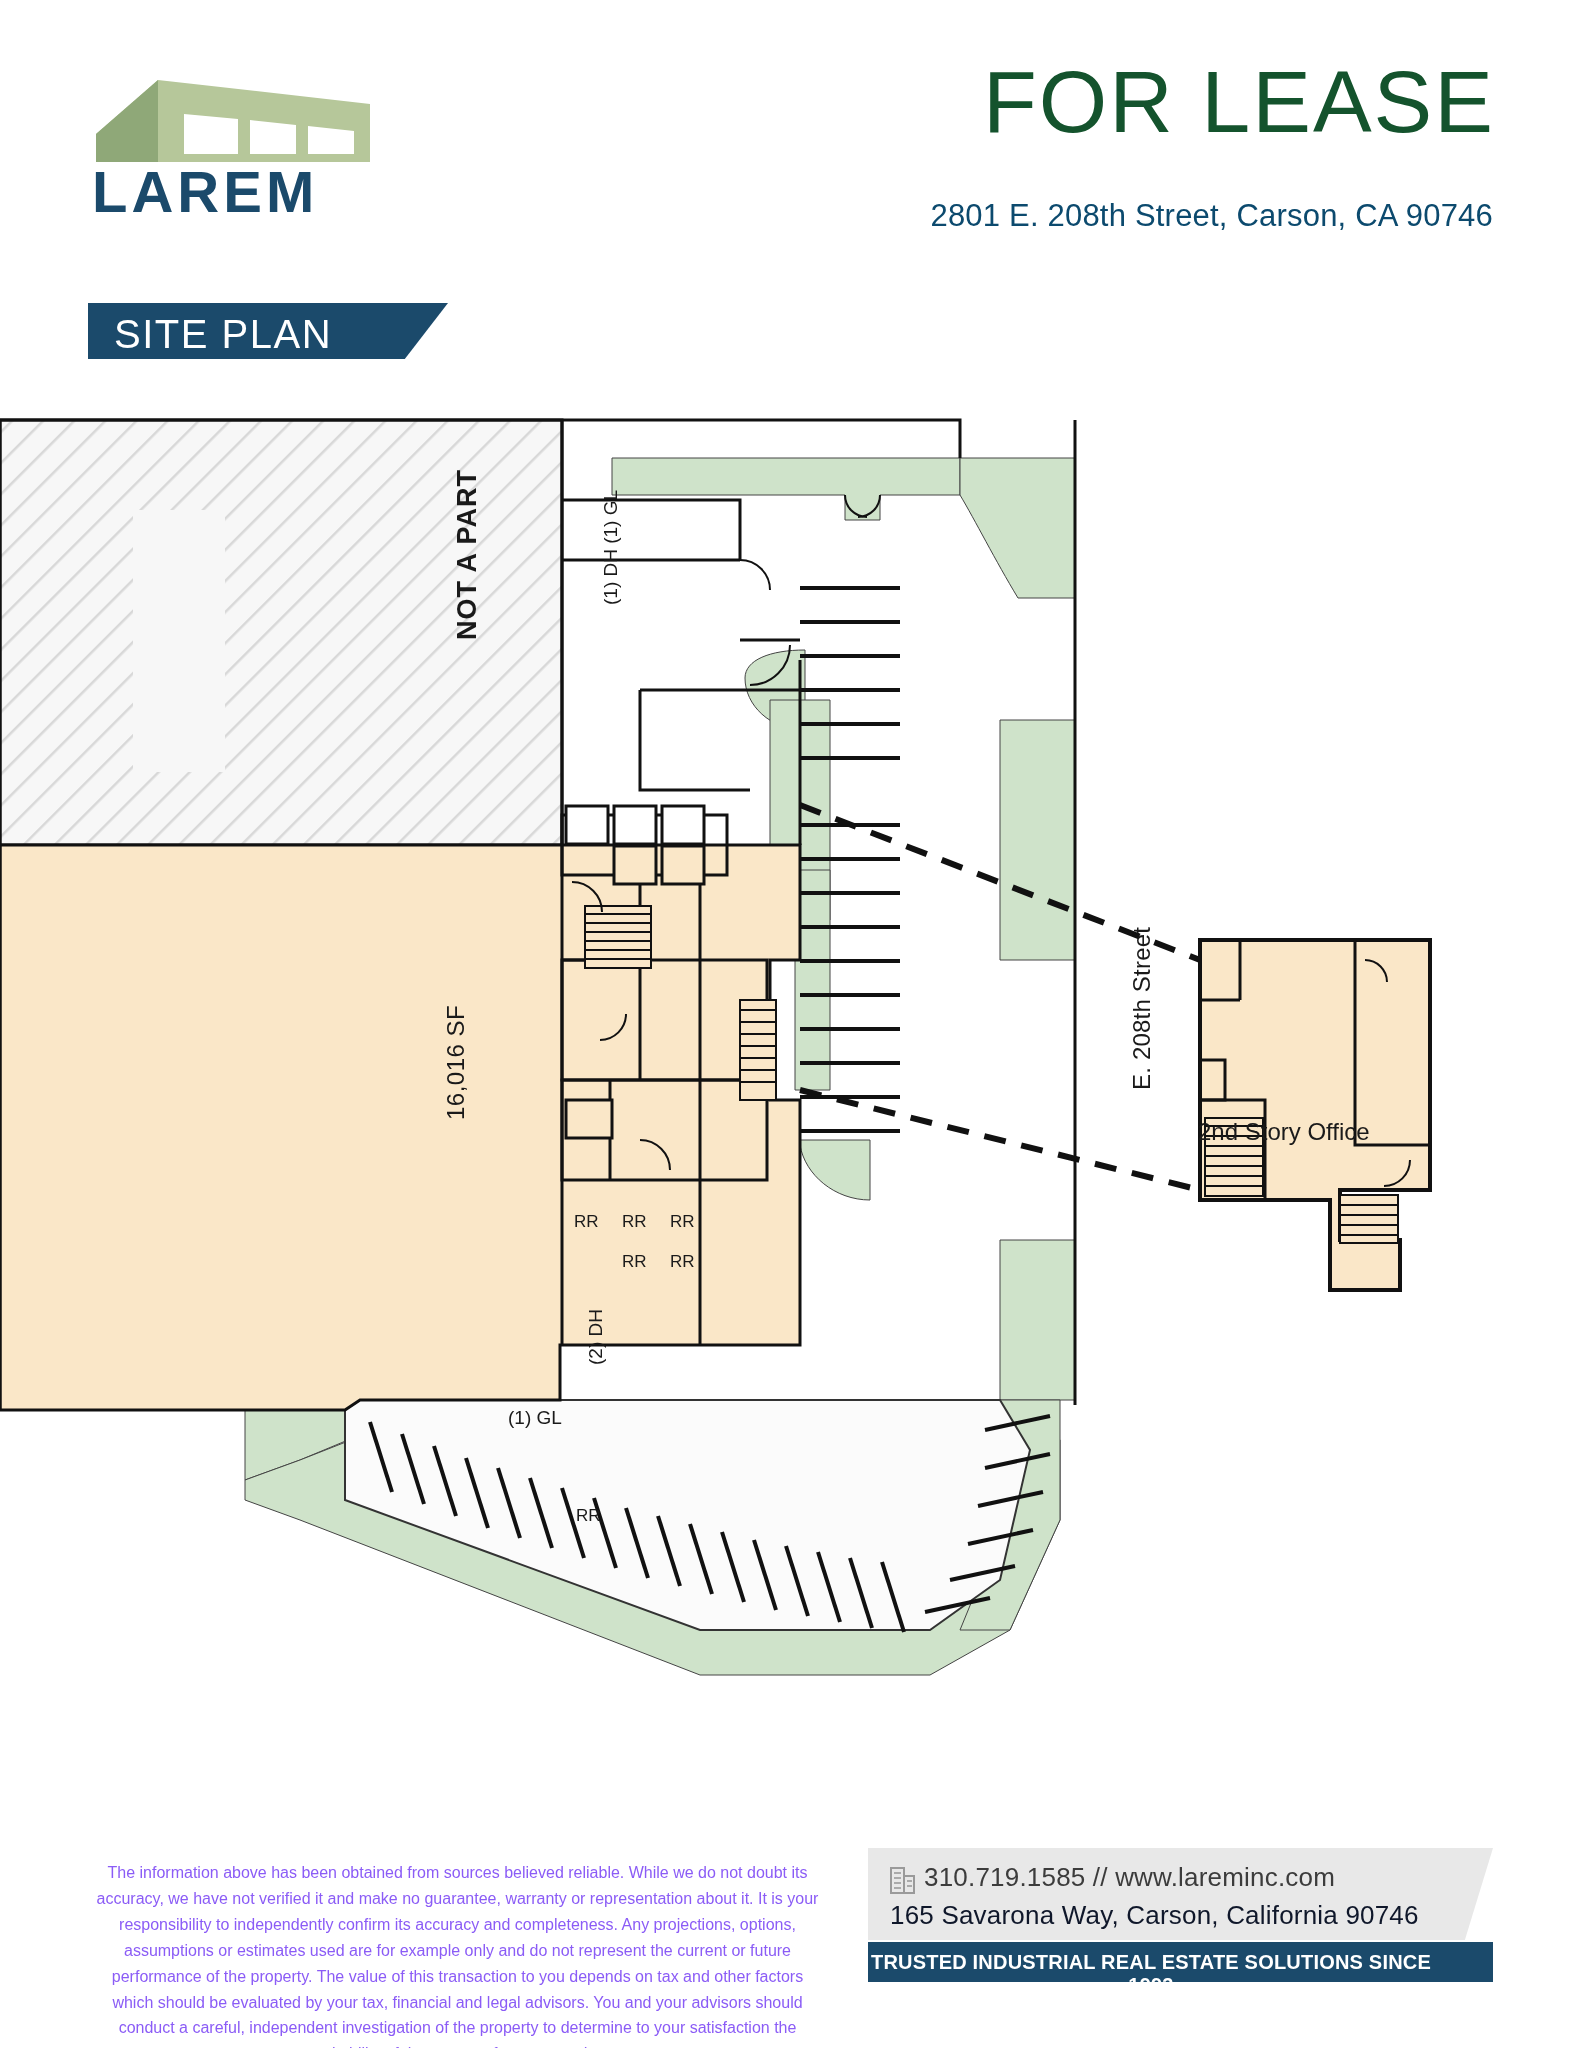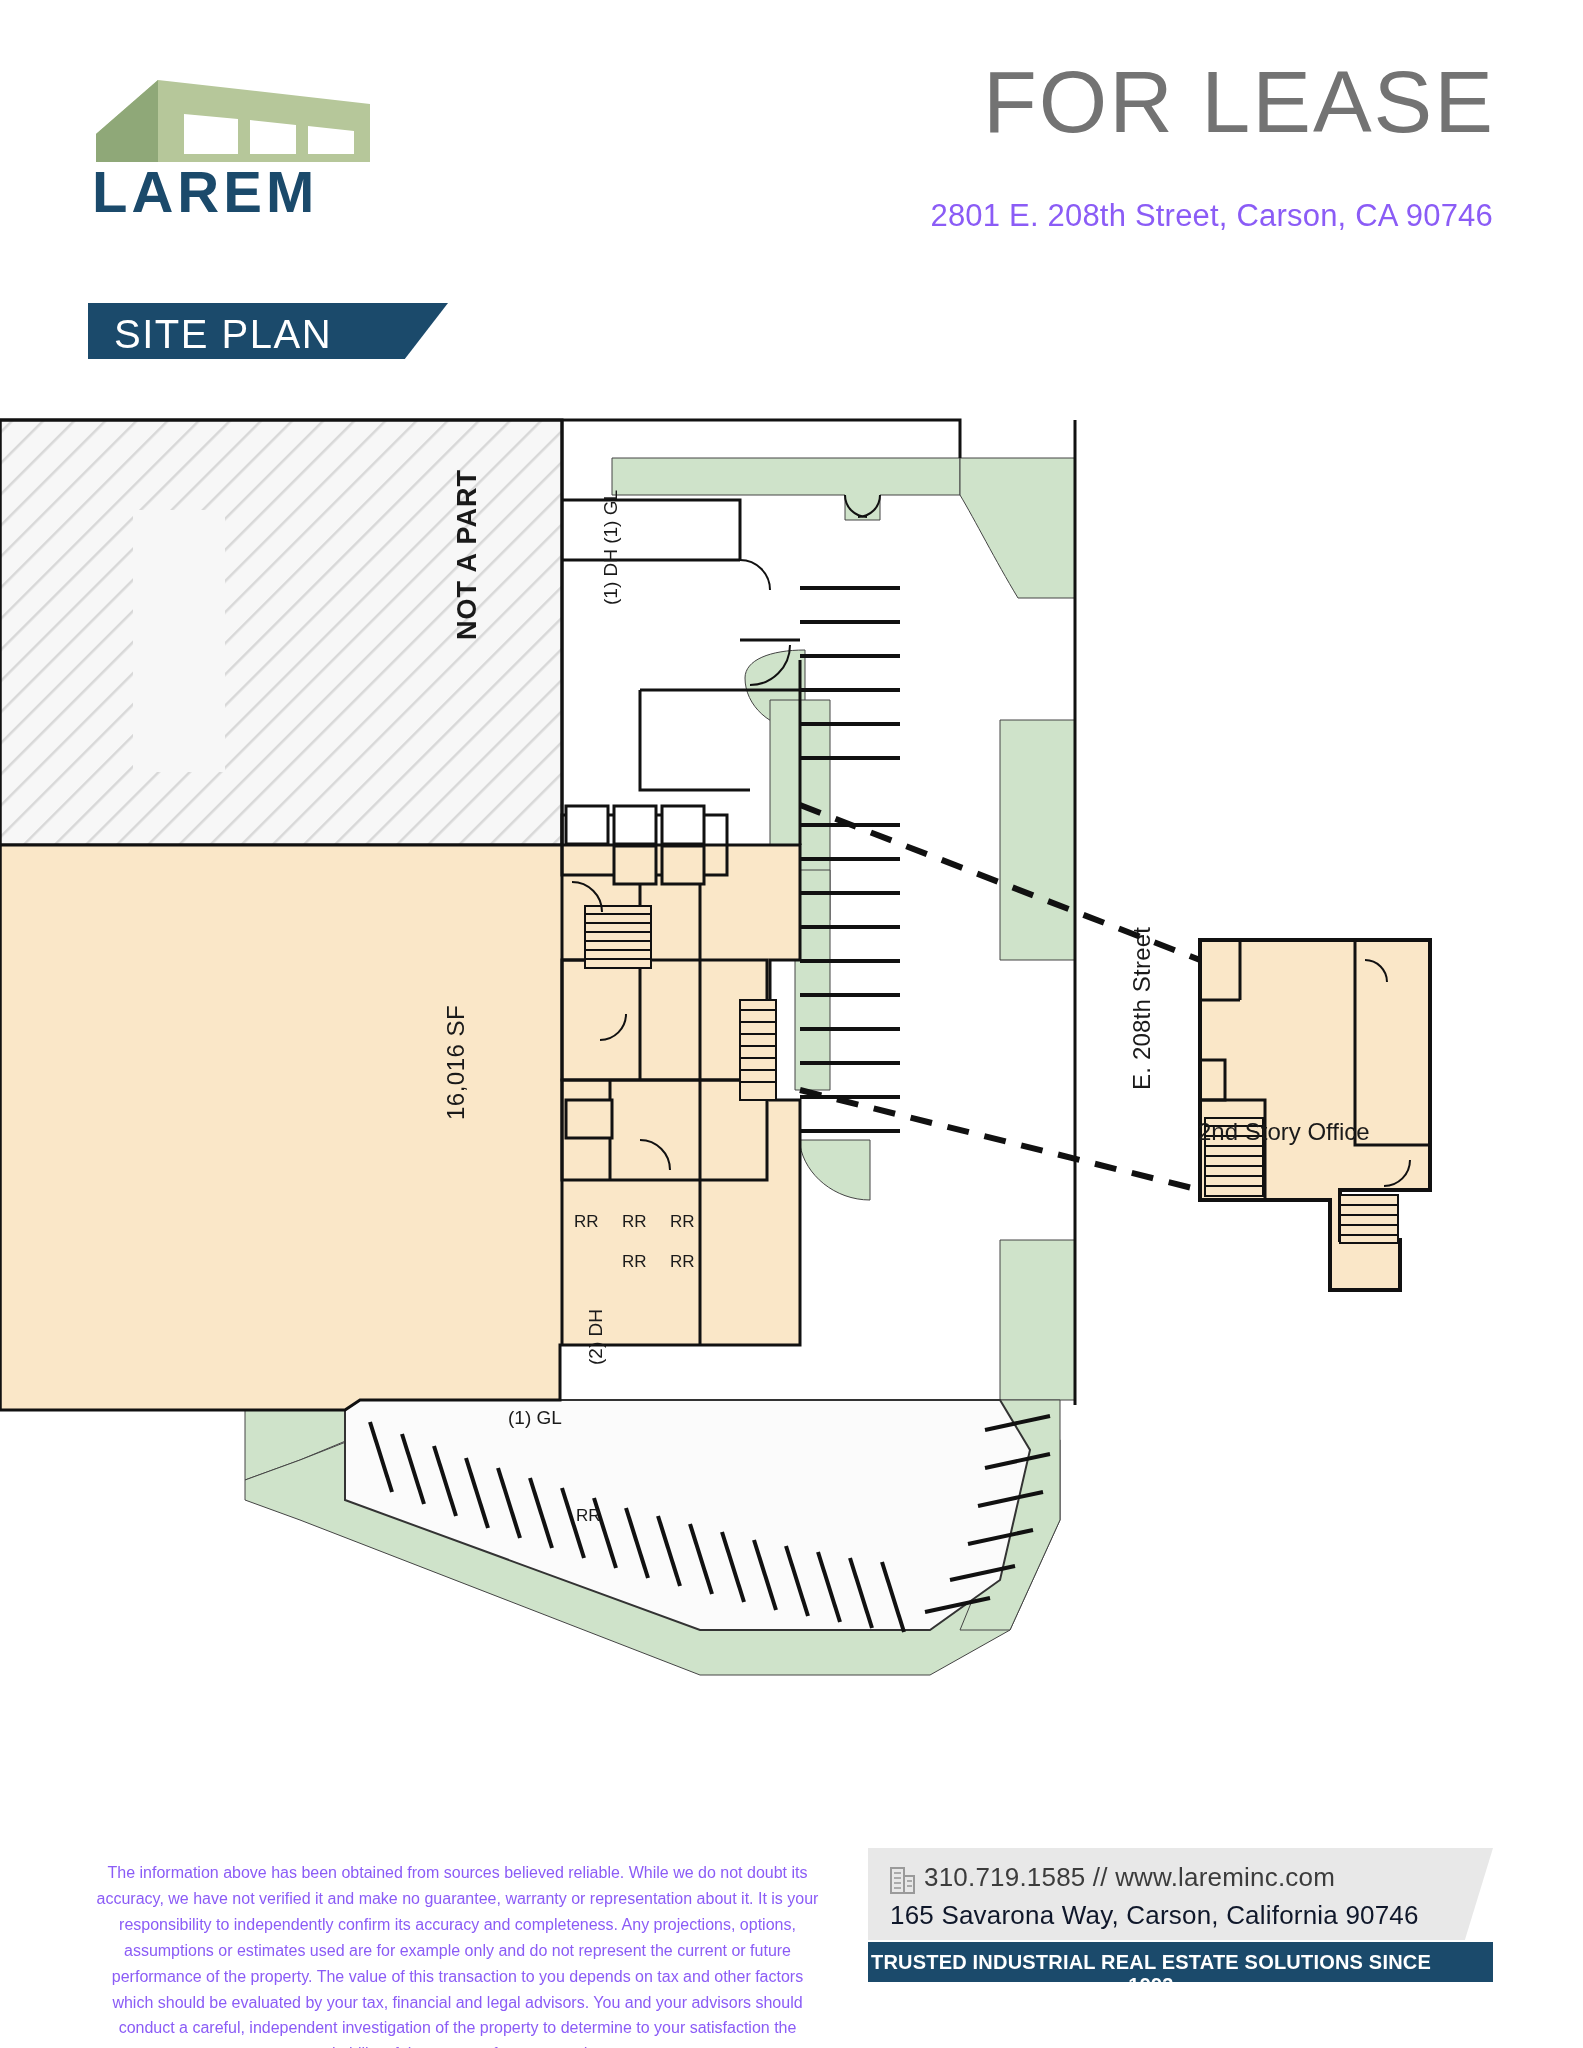--- a/index.html
+++ b/index.html
@@ -11,26 +11,26 @@
   }
   .page { position: relative; width: 1583px; height: 2048px; }
 
   
   .header { position: absolute; top: 0; left: 0; width: 1583px; height: 280px; }
   .logo-wrap { position: absolute; left: 88px; top: 62px; width: 290px; height: 155px; }
   .logo-svg { display:block; }
   .for-lease {
     position: absolute; right: 88px; top: 58px;
     font-size: 88px; letter-spacing: 2px; font-weight: 300;
-    color: #737373; line-height: 1; text-align: right;
+    color: #14532d; line-height: 1; text-align: right;
     font-family: "Liberation Sans", sans-serif;
   }
   .addr {
     position: absolute; right: 90px; top: 198px;
-    font-size: 31px; color: #8b5cf6; letter-spacing: .2px; text-align: center;
+    font-size: 31px; color: #0c4a6e; letter-spacing: .2px; text-align: center;
   }
 
   
   .banner-wrap { position: absolute; left: 88px; top: 303px; width: 360px; height: 56px; }
   .banner-shape {
     position: absolute; inset: 0; background: #1b4a6b;
     clip-path: polygon(0 0, 100% 0, 88% 100%, 0 100%);
   }
   .banner-label {
     position: absolute; left: 26px; top: 9px;

